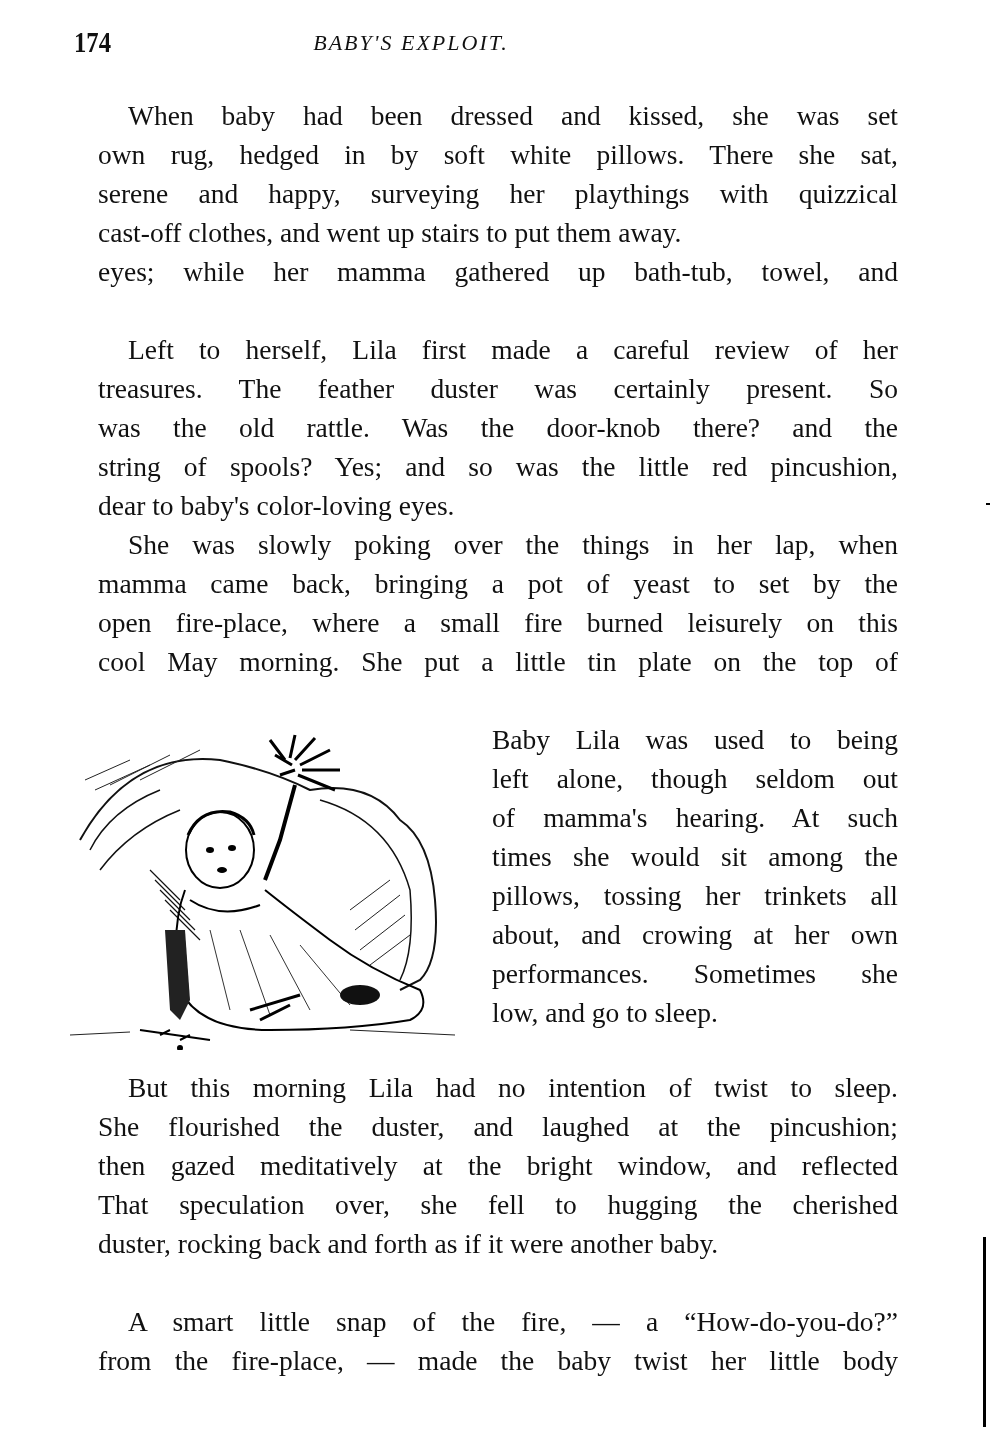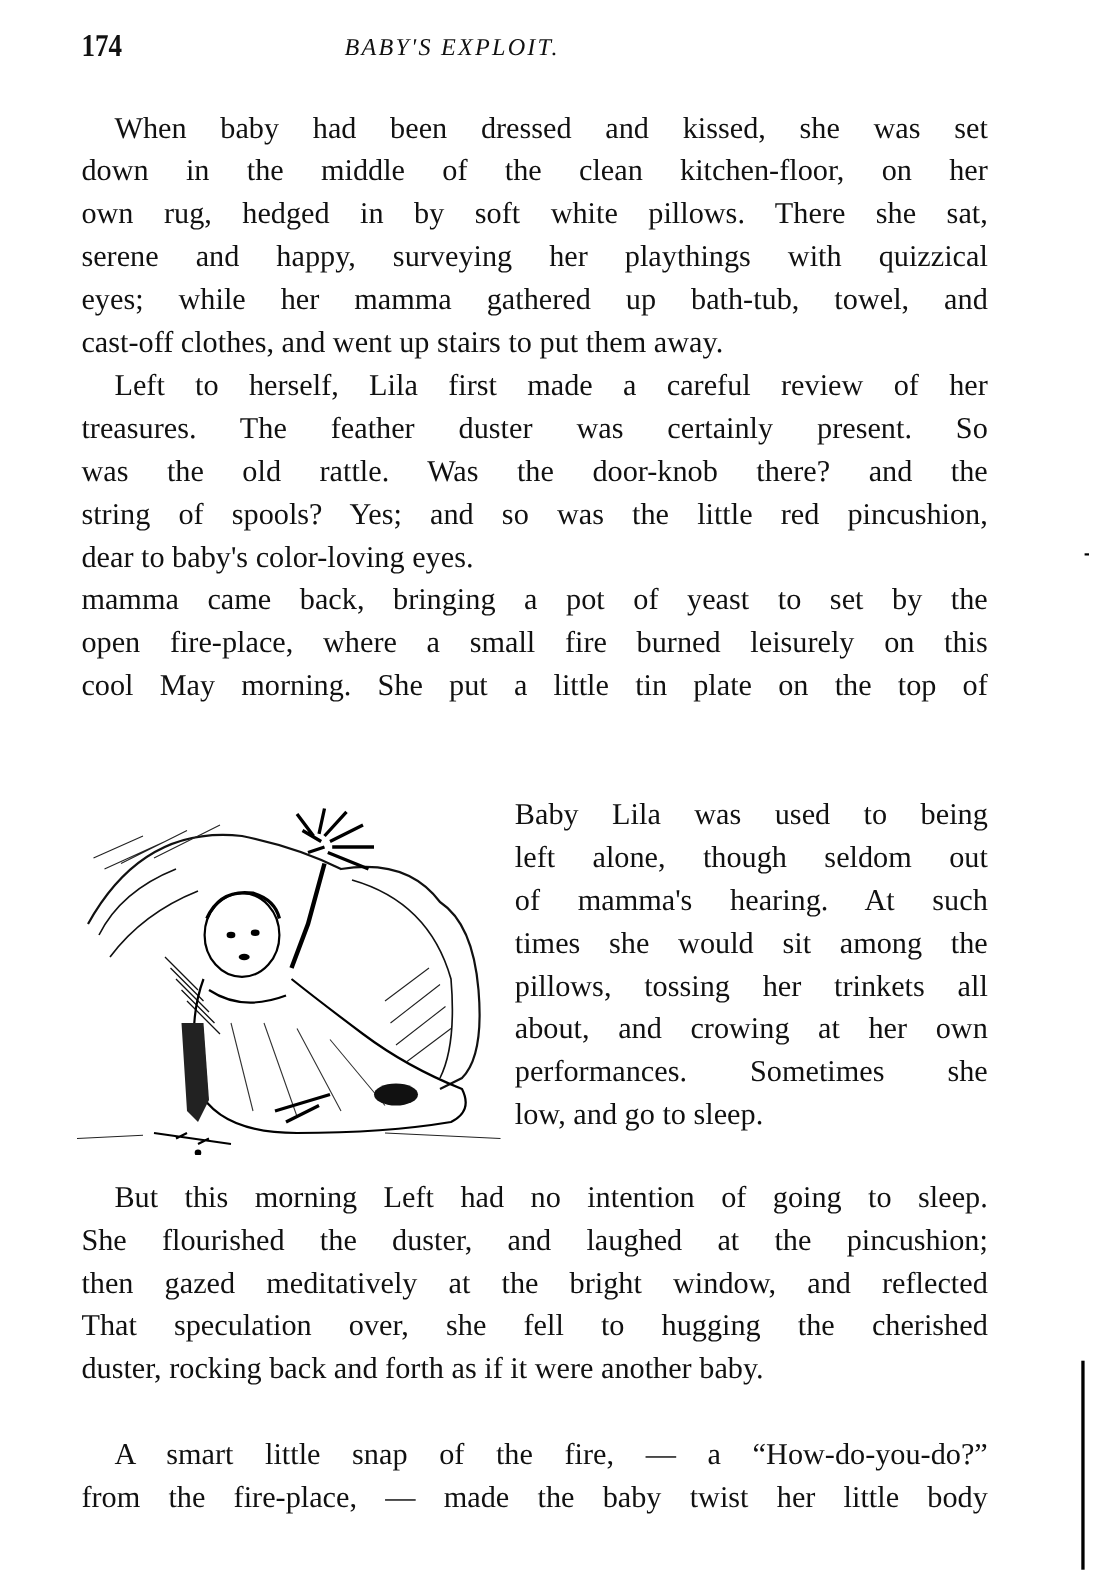--- a/index.html
+++ b/index.html
@@ -48,20 +48,21 @@
       line-height: 39px;
       text-align: justify;
     }
     .line {
       display: block;
       text-align: justify;
       text-align-last: justify;
       white-space: nowrap;
       height: 39px;
       overflow: visible;
+      margin-left: 24px;
     }
     .line.last {
       text-align-last: left;
     }
     .line.indent {
       padding-left: 30px;
     }
     .line-inner {
       display: block;
       white-space: normal;
@@ -106,34 +107,31 @@
 <body>
 
 <div class="page-number">174</div>
 <div class="running-head"><span>BABY'S EXPLOIT.</span></div>
 
 <div class="text-block" id="block-1">
   <span class="line indent">
       <span class="line-inner" style="text-align-last: justify;">When baby had been dressed and kissed, she was set</span>
     </span>
   <span class="line">
-      <span class="line-inner" style="text-align-last: justify;">down in the middle of the clean kitchen-floor, on her</span>
-    </span>
-  <span class="line">
       <span class="line-inner" style="text-align-last: justify;">own rug, hedged in by soft white pillows.  There she sat,</span>
     </span>
   <span class="line">
       <span class="line-inner" style="text-align-last: justify;">serene and happy, surveying her playthings with quizzical</span>
     </span>
+  <span class="line last">
+      <span class="line-inner">cast-off clothes, and went up stairs to put them away.</span>
+    </span>
   <span class="line">
       <span class="line-inner" style="text-align-last: justify;">eyes; while her mamma gathered up bath-tub, towel, and</span>
     </span>
-  <span class="line last">
-      <span class="line-inner">cast-off clothes, and went up stairs to put them away.</span>
-    </span>
 </div>
 
 <div class="text-block" id="block-2">
   <span class="line indent">
       <span class="line-inner" style="text-align-last: justify;">Left to herself, Lila first made a careful review of her</span>
     </span>
   <span class="line">
       <span class="line-inner" style="text-align-last: justify;">treasures.  The feather duster was certainly present.  So</span>
     </span>
   <span class="line">
@@ -141,20 +139,23 @@
     </span>
   <span class="line">
       <span class="line-inner" style="text-align-last: justify;">string of spools?  Yes; and so was the little red pincushion,</span>
     </span>
   <span class="line last">
       <span class="line-inner">dear to baby's color-loving eyes.</span>
     </span>
 </div>
 
 <div class="text-block" id="block-3">
+  <span class="line indent">
+      <span class="line-inner" style="text-align-last: justify;">She was slowly poking over the things in her lap, when</span>
+    </span>
   <span class="line">
       <span class="line-inner" style="text-align-last: justify;">mamma came back, bringing a pot of yeast to set by the</span>
     </span>
   <span class="line">
       <span class="line-inner" style="text-align-last: justify;">open fire-place, where a small fire burned leisurely on this</span>
     </span>
   <span class="line">
       <span class="line-inner" style="text-align-last: justify;">cool May morning.  She put a little tin plate on the top of</span>
     </span>
 </div>
@@ -216,21 +217,21 @@
   <span class="line">
       <span class="line-inner" style="text-align-last: justify;">performances.  Sometimes she</span>
     </span>
   <span class="line last">
       <span class="line-inner">low, and go to sleep.</span>
     </span>
 </div>
 
 <div class="text-block" id="block-5">
   <span class="line indent">
-      <span class="line-inner" style="text-align-last: justify;">But this morning Left had no intention of going to sleep.</span>
+      <span class="line-inner" style="text-align-last: justify;">But this morning Lila had no intention of twist to sleep.</span>
     </span>
   <span class="line">
       <span class="line-inner" style="text-align-last: justify;">She flourished the duster, and laughed at the pincushion;</span>
     </span>
   <span class="line">
       <span class="line-inner" style="text-align-last: justify;">then gazed meditatively at the bright window, and reflected</span>
     </span>
   <span class="line">
       <span class="line-inner" style="text-align-last: justify;">That speculation over, she fell to hugging the cherished</span>
     </span>

